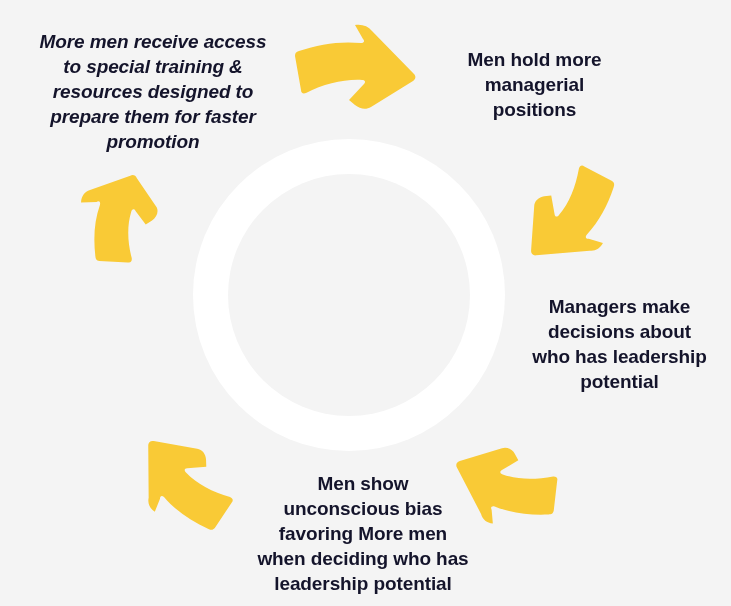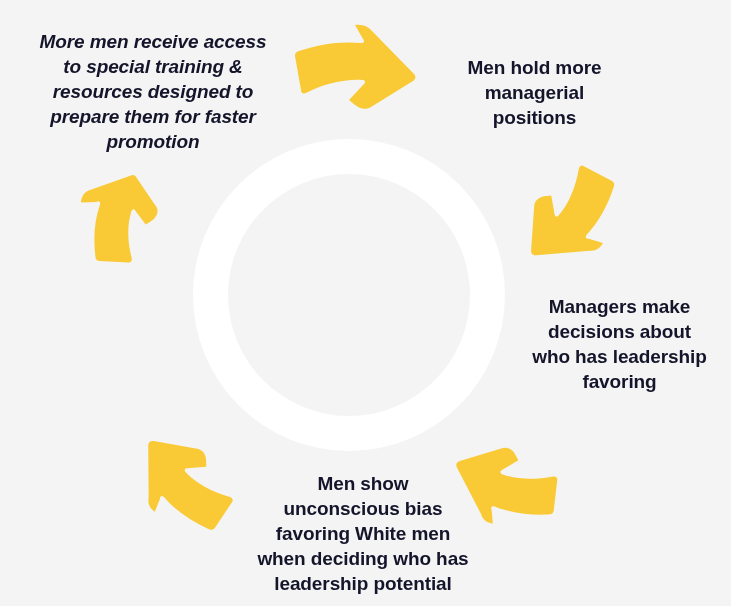--- a/index.html
+++ b/index.html
@@ -67,21 +67,21 @@
     font-family: "Liberation Sans", sans-serif;
     font-weight: bold;
     font-size: 19px;
     line-height: 25px;
     text-align: center;
     white-space: pre-line;
     letter-spacing: -0.1px;
   }
 
   .label-top-left   { left: 8px;   top: 29px;  width: 290px; font-style: italic; }
-  .label-top-right  { left: 427px; top: 47px;  width: 215px; margin-top: 8px; }
+  .label-top-right  { left: 427px; top: 47px;  width: 215px; }
   .label-right      { left: 512px; top: 294px; width: 215px; }
   .label-bottom     { left: 228px; top: 471px; width: 270px; }
   .label-left       { left: 8px;   top: 302px; width: 195px; }
 </style>
 </head>
 <body>
 
 <div id="diagram">
 
   <div class="center-ring"></div>
@@ -141,22 +141,22 @@
 prepare them for faster
 promotion</div>
 
   <div class="label label-top-right">Men hold more
 managerial
 positions</div>
 
   <div class="label label-right">Managers make
 decisions about
 who has leadership
-favoring</div>
+potential</div>
 
   <div class="label label-bottom">Men show
 unconscious bias
-favoring White men
+favoring More men
 when deciding who has
 leadership potential</div>
 
 
 </div>
 
 </body></html>

